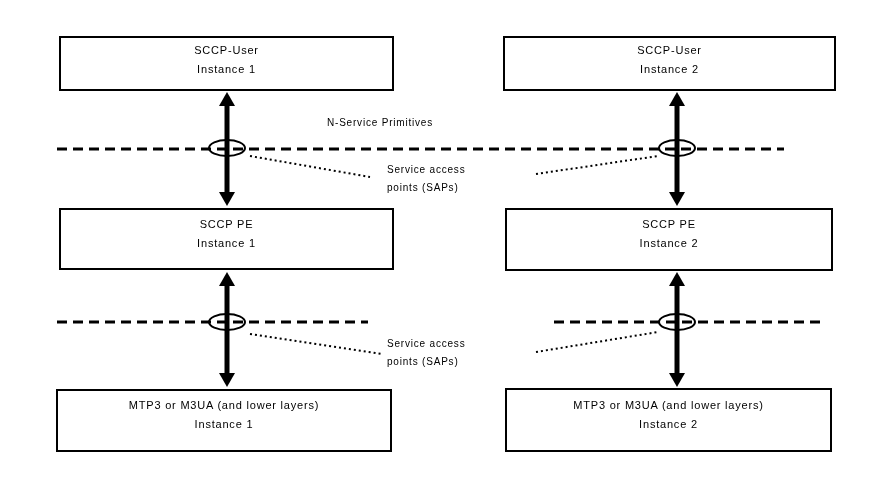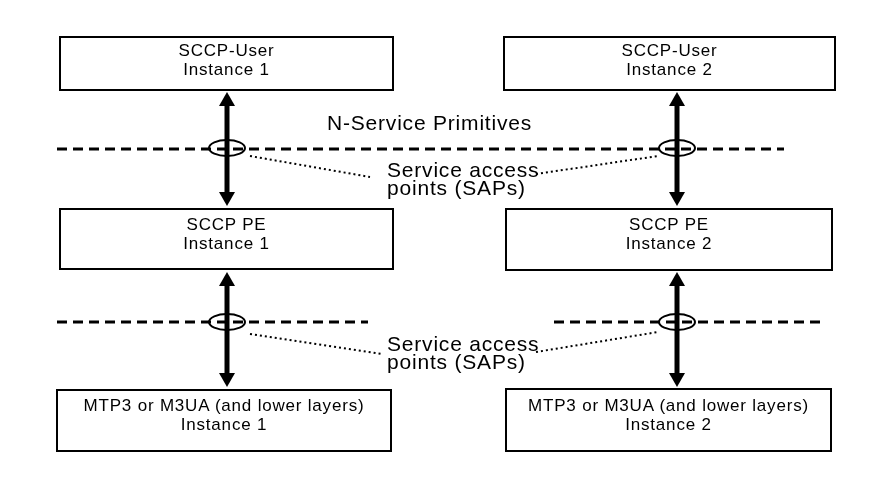--- a/index.html
+++ b/index.html
@@ -24,27 +24,27 @@
   .box {
     position: absolute;
     box-sizing: border-box;
     border: 2px solid #000000;
     background: #ffffff;
     display: flex;
     flex-direction: column;
     align-items: center;
     justify-content: center;
     text-align: center;
-    font-size: 17px;
+    font-size: 11px;
     letter-spacing: 0.8px;
     line-height: 19px;
   }
   .label {
     position: absolute;
-    font-size: 21px;
+    font-size: 10px;
     letter-spacing: 0.8px;
     line-height: 18px;
     white-space: nowrap;
   }
   .dash {
     stroke: #000000;
     stroke-width: 3;
     stroke-dasharray: 10 6;
   }
   .dot {

